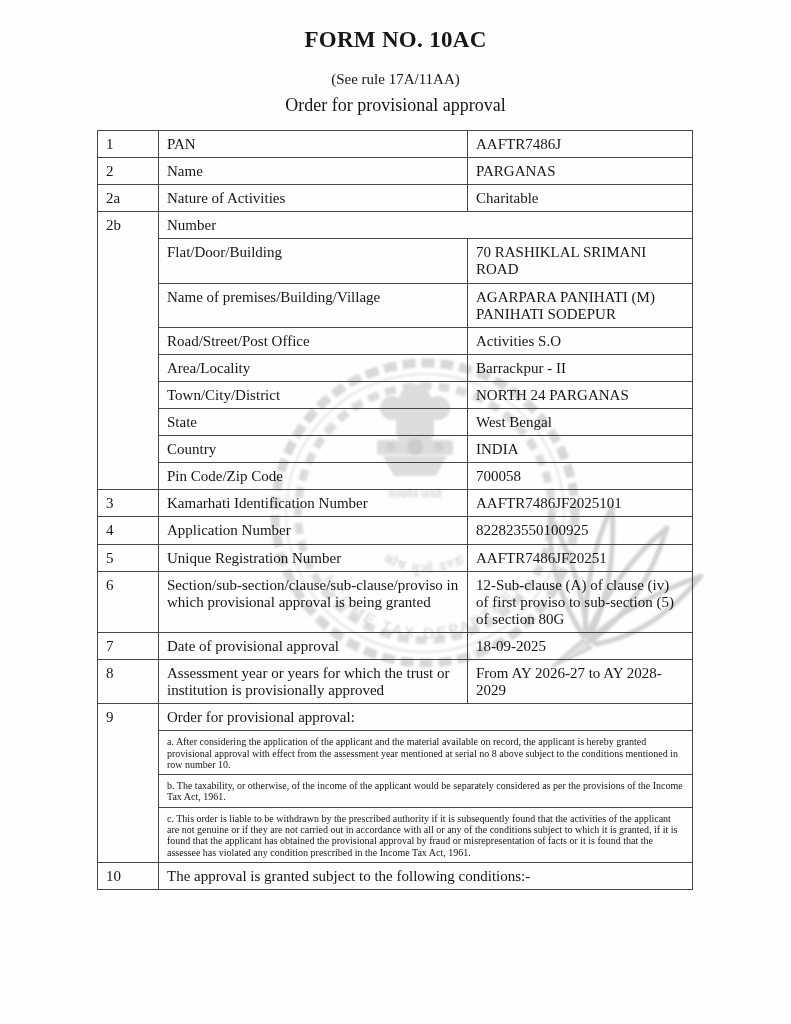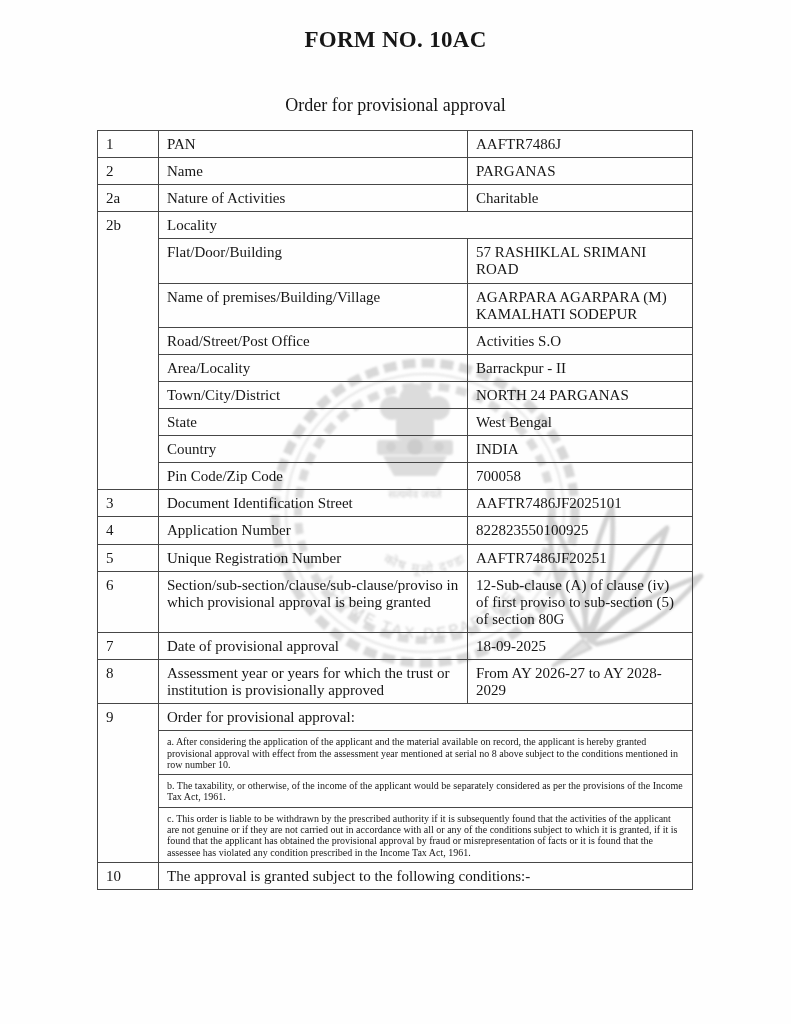--- a/index.html
+++ b/index.html
@@ -31,20 +31,21 @@
   }
   td.num{vertical-align:top;}
   td.para{font-size:10px;line-height:1.13;}
 </style>
 </head>
 <body>
 
 <div class="page">
 
   <div class="hdr title">FORM NO. 10AC</div>
+  <div class="hdr sub1">(See rule 17A/11AA)</div>
   <div class="hdr sub2">Order for provisional approval</div>
 
   <svg class="wm" viewBox="0 0 450 325" xmlns="http://www.w3.org/2000/svg">
     <defs>
       <filter id="soft">
           <feGaussianBlur stdDeviation="0.9"></feGaussianBlur>
         </filter>
       <path id="arcOrg" d="M 58 232 A 118 118 0 0 0 262 232" fill="none"></path>
       <path id="arcMotto" d="M 100 198 A 80 80 0 0 0 220 198" fill="none"></path>
     </defs>
@@ -102,29 +103,29 @@
         <td>Name</td>
         <td>PARGANAS</td>
       </tr>
       <tr>
         <td class="num">2a</td>
         <td>Nature of Activities</td>
         <td>Charitable</td>
       </tr>
       <tr>
         <td class="num" rowspan="9">2b</td>
-        <td colspan="2">Locality</td>
+        <td colspan="2">Number</td>
       </tr>
       <tr>
         <td>Flat/Door/Building</td>
-        <td>57 RASHIKLAL SRIMANI ROAD</td>
+        <td>70 RASHIKLAL SRIMANI ROAD</td>
       </tr>
       <tr>
         <td>Name of premises/Building/Village</td>
-        <td>AGARPARA AGARPARA (M) KAMALHATI SODEPUR</td>
+        <td>AGARPARA PANIHATI (M) PANIHATI SODEPUR</td>
       </tr>
       <tr>
         <td>Road/Street/Post Office</td>
         <td>Activities S.O</td>
       </tr>
       <tr>
         <td>Area/Locality</td>
         <td>Barrackpur - II</td>
       </tr>
       <tr>
@@ -138,21 +139,21 @@
       <tr>
         <td>Country</td>
         <td>INDIA</td>
       </tr>
       <tr>
         <td>Pin Code/Zip Code</td>
         <td>700058</td>
       </tr>
       <tr>
         <td class="num">3</td>
-        <td>Document Identification Street</td>
+        <td>Kamarhati Identification Number</td>
         <td>AAFTR7486JF2025101</td>
       </tr>
       <tr>
         <td class="num">4</td>
         <td>Application Number</td>
         <td>822823550100925</td>
       </tr>
       <tr>
         <td class="num">5</td>
         <td>Unique Registration Number</td>

